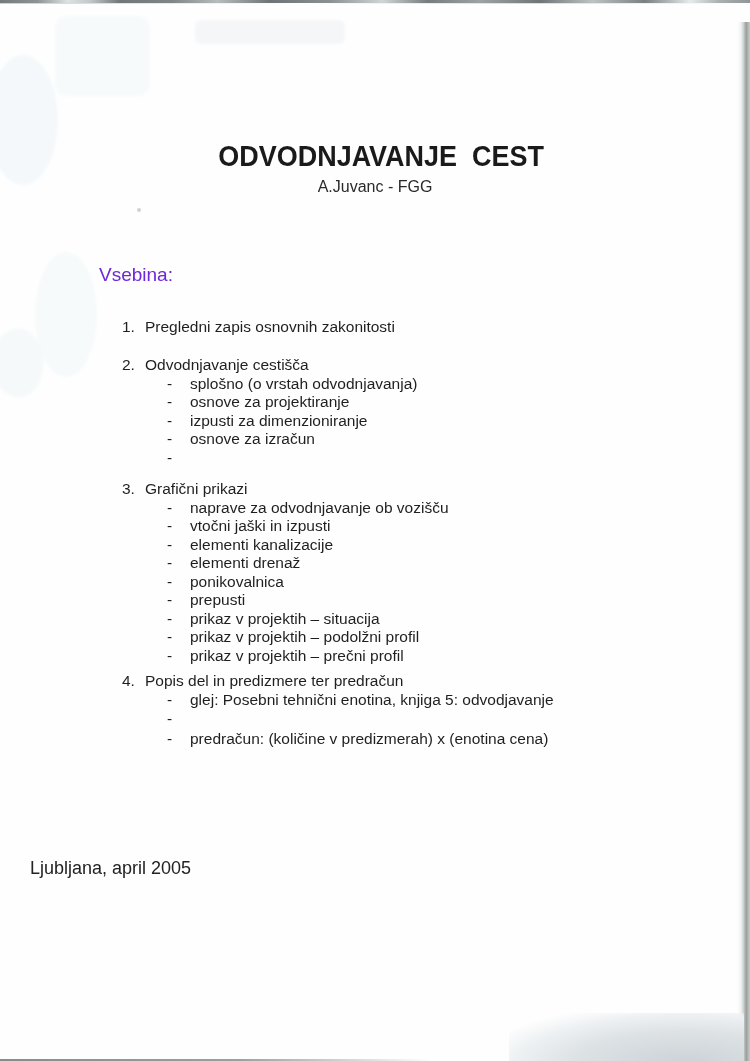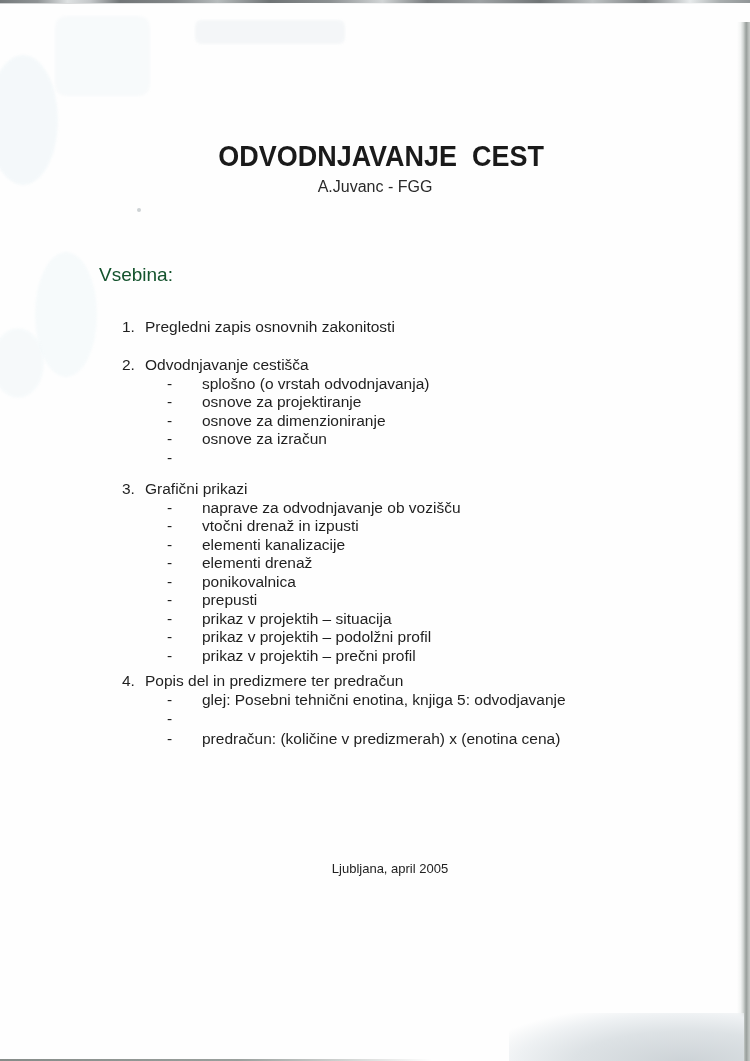--- a/index.html
+++ b/index.html
@@ -59,34 +59,34 @@
     line-height: 33px; white-space: pre; color: #1a1a1a;
   }
   .doc-title .squeeze { display: inline-block; transform: scaleX(.93); transform-origin: center; white-space: pre; }
   .doc-subtitle {
     position: absolute; top: 177px; left: 0; width: 100%;
     box-sizing: border-box; 
     text-align: center; font-size: 16px; line-height: 19px; color: #2a2a2a;
   }
   .toc-heading {
     position: absolute; top: 263px; left: 99px;
-    font-size: 19px; line-height: 23px; color: #14532d;
+    font-size: 19px; line-height: 23px; color: #6d28d9;
   }
   .toc-group { position: absolute; left: 122px; width: 605px; }
   .row { display: flex; height: 18.5px; font-size: 15.5px; line-height: 18.5px; white-space: pre; }
   .toc-group.tall .row { height: 19.2px; line-height: 19.2px; }
   .row.head .num { width: 23px; flex: 0 0 23px; }
   .row.sub { margin-left: 45px; }
   .row.sub .dash { width: 23px; flex: 0 0 23px; }
-  .row.sub .text { white-space: pre-line; margin-left: 12px; }
+  .row.sub .text { white-space: pre-line; }
   .row.sub.wrapped { height: auto; }
   .doc-footer {
     position: absolute; top: 859px; left: 0; width: 100%;
     box-sizing: border-box; padding-left: 30px;
-    text-align: center; font-size: 13px; line-height: 19px; color: #222;
+    text-align: left; font-size: 18px; line-height: 19px; color: #222;
   }
 </style>
 </head>
 <body>
 
 <div class="page">
 
   <div class="artifact top-line"></div>
   <div class="artifact top-line2"></div>
   <div class="artifact patch patch-e"></div>
@@ -104,28 +104,28 @@
     <div class="doc-subtitle">A.Juvanc - FGG</div>
     <div class="toc-heading">Vsebina:</div>
     <div id="toc">
         <div class="toc-group" style="top: 318px;">
           <div class="row head"><span class="num">1.</span><span class="label">Pregledni zapis osnovnih zakonitosti</span></div>
         </div>
         <div class="toc-group" style="top: 356px;">
           <div class="row head"><span class="num">2.</span><span class="label">Odvodnjavanje cestišča</span></div>
           <div class="row sub"><span class="dash">-</span><span class="text">splošno (o vrstah odvodnjavanja)</span></div>
           <div class="row sub"><span class="dash">-</span><span class="text">osnove za projektiranje</span></div>
-          <div class="row sub"><span class="dash">-</span><span class="text">osnove za dimenzioniranje</span></div>
+          <div class="row sub"><span class="dash">-</span><span class="text">izpusti za dimenzioniranje</span></div>
           <div class="row sub"><span class="dash">-</span><span class="text">osnove za izračun</span></div>
           <div class="row sub"><span class="dash">-</span></div>
         </div>
         <div class="toc-group" style="top: 480px;">
           <div class="row head"><span class="num">3.</span><span class="label">Grafični prikazi</span></div>
           <div class="row sub"><span class="dash">-</span><span class="text">naprave za odvodnjavanje ob vozišču</span></div>
-          <div class="row sub"><span class="dash">-</span><span class="text">vtočni drenaž in izpusti</span></div>
+          <div class="row sub"><span class="dash">-</span><span class="text">vtočni jaški in izpusti</span></div>
           <div class="row sub"><span class="dash">-</span><span class="text">elementi kanalizacije</span></div>
           <div class="row sub"><span class="dash">-</span><span class="text">elementi drenaž</span></div>
           <div class="row sub"><span class="dash">-</span><span class="text">ponikovalnica</span></div>
           <div class="row sub"><span class="dash">-</span><span class="text">prepusti</span></div>
           <div class="row sub"><span class="dash">-</span><span class="text">prikaz v projektih – situacija</span></div>
           <div class="row sub"><span class="dash">-</span><span class="text">prikaz v projektih – podolžni profil</span></div>
           <div class="row sub"><span class="dash">-</span><span class="text">prikaz v projektih – prečni profil</span></div>
         </div>
         <div class="toc-group tall" style="top: 671px;">
           <div class="row head"><span class="num">4.</span><span class="label">Popis del in predizmere ter predračun</span></div>

